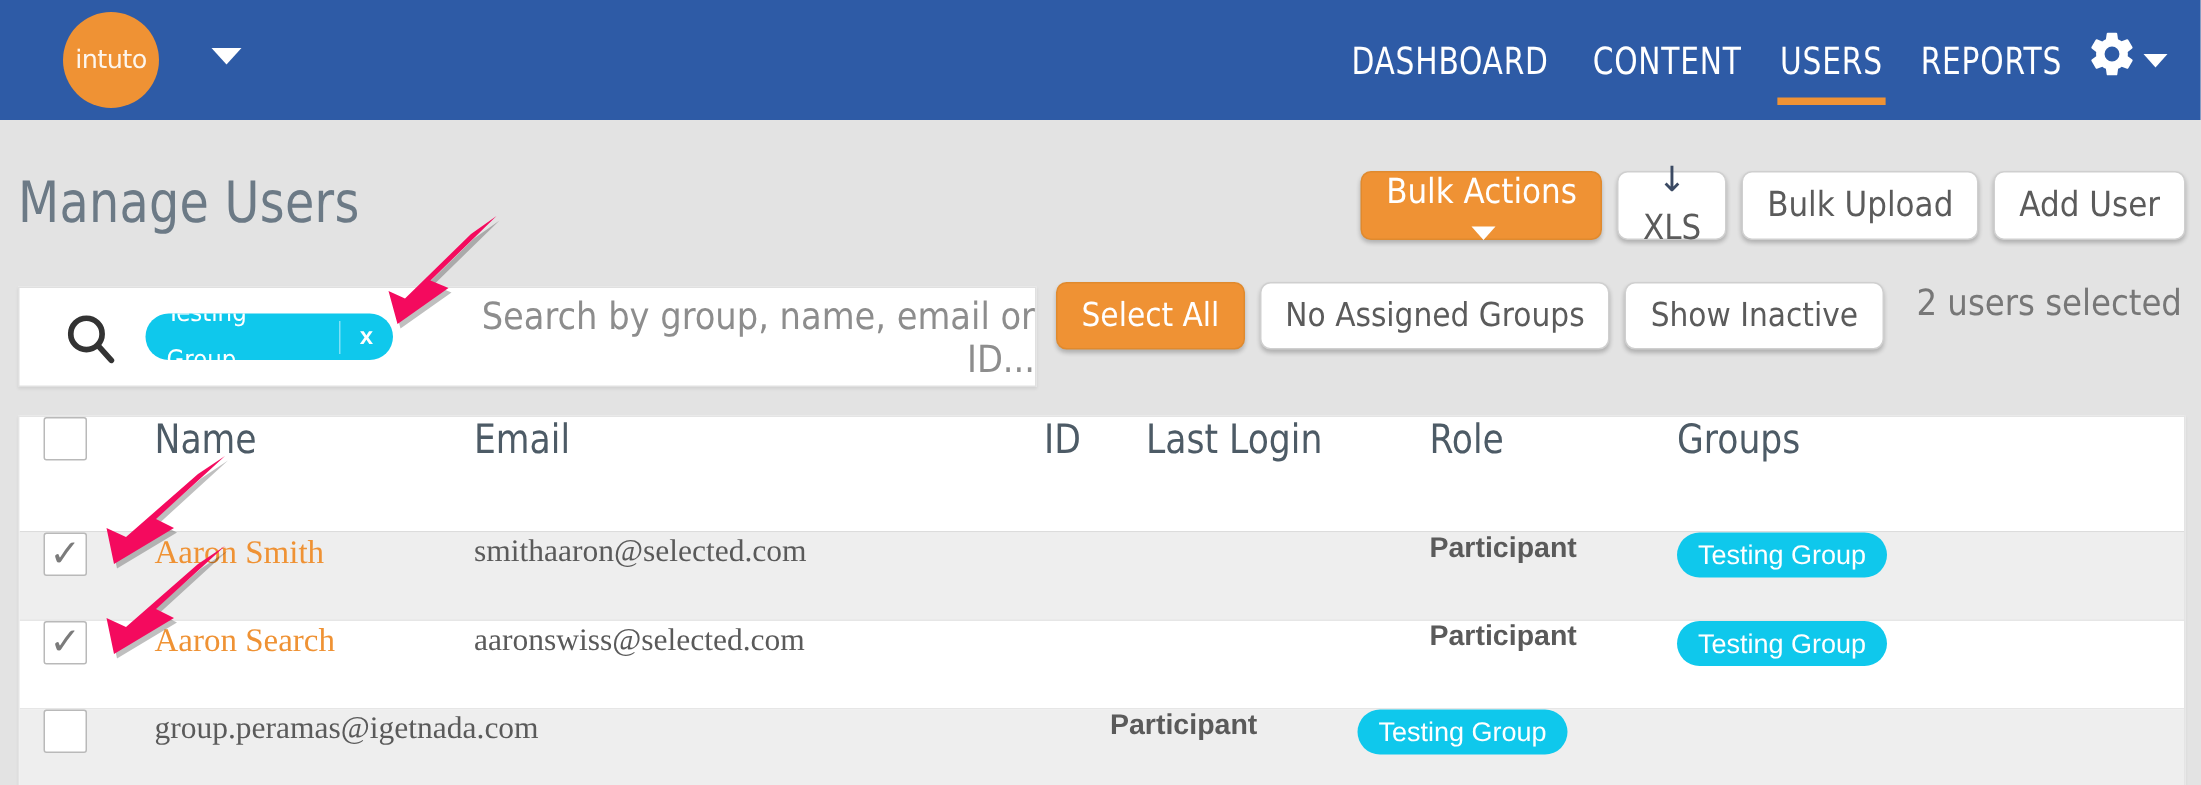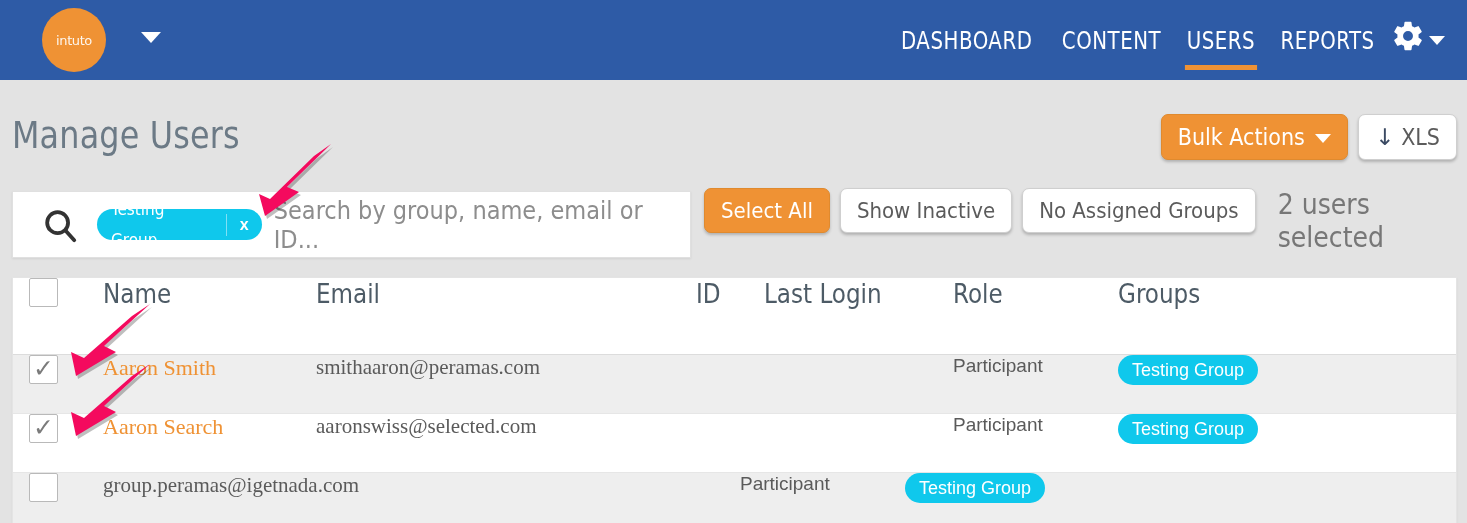--- a/index.html
+++ b/index.html
@@ -13,21 +13,21 @@
   .topbar{
     position:absolute;left:0;top:0;width:1467px;height:80px;
     background:#2e5ba6;
   }
   .logo-wrap{position:absolute;left:42px;top:8px;width:64px;height:64px;}
   .logo-circle{
     width:64px;height:64px;border-radius:50%;background:#ef9234;
     display:flex;align-items:center;justify-content:center;
   }
   .logo-text{
-    color:#fdf6ee;font-size:13px;letter-spacing:-0.4px;
+    color:#fdf6ee;font-size:17px;letter-spacing:-0.4px;
     font-family:"DejaVu Sans","Liberation Sans",sans-serif;
   }
   .logo-caret{
     position:absolute;left:141px;top:32px;width:0;height:0;
     border-left:10px solid transparent;border-right:10px solid transparent;
     border-top:11px solid #ffffff;
   }
   .nav{
     position:absolute;right:86px;top:0;height:80px;display:flex;align-items:center;gap:14px;
   }
@@ -52,21 +52,21 @@
     font-family:"Liberation Sans Narrow","DejaVu Sans Condensed","Liberation Sans",sans-serif;
     transform:scaleX(.93);transform-origin:left center;
   }
   .head-btns{position:absolute;right:10px;top:114px;display:flex;gap:10px;align-items:flex-start;}
   .btn{
     border-radius:7px;border:1px solid #cfcfcf;background:#fff;
     box-shadow:0 2px 3px rgba(0,0,0,.22);
     color:#5b5b5b;font-size:23px;
     font-family:"Liberation Sans Narrow","DejaVu Sans Condensed","Liberation Sans",sans-serif;
     display:flex;align-items:center;justify-content:center;gap:7px;cursor:pointer;
-    padding:0 16px;height:44px;white-space:nowrap;
+    padding:0 16px;height:44px;white-space:nowrap;flex-direction:column;
   }
   .btn.primary{
     background:#ef9234;border-color:#e08a2e;color:#ffffff;
   }
   .btn .caret{
     width:0;height:0;border-left:8px solid transparent;border-right:8px solid transparent;
     border-top:9px solid #ffffff;margin-left:3px;margin-top:3px;
   }
   .xls-arrow{font-size:23px;color:#3b4a63;font-family:"DejaVu Sans",sans-serif;line-height:1;}
   
@@ -82,25 +82,26 @@
     color:#ffffff;font-size:17px;overflow:hidden;cursor:pointer;
     font-family:"Liberation Sans Narrow","DejaVu Sans Condensed","Liberation Sans",sans-serif;
   }
   .chip-label{padding:0 12px 0 14px;line-height:31px;}
   .chip-sep{width:1px;height:22px;background:#7fe0f6;}
   .chip-x{padding:0 13px;font-size:16px;font-weight:bold;line-height:31px;
           font-family:"Liberation Sans",sans-serif;}
   .search-placeholder{
     margin-left:12px;color:#8d8d8d;font-size:25px;
     font-family:"Liberation Sans Narrow","DejaVu Sans Condensed","Liberation Sans",sans-serif;
+    text-align:right;
   }
   .filter-btns{position:absolute;left:704px;top:188px;display:flex;gap:10px;align-items:flex-start;}
   .filter-btns .btn{height:43px;font-size:22px;}
   .sel-count{
-    margin-left:12px;color:#777777;font-size:28px;
+    margin-left:12px;color:#777777;font-size:24px;
     font-family:"Liberation Sans Narrow","DejaVu Sans Condensed","Liberation Sans",sans-serif;
   }
   
   .table-panel{
     position:absolute;left:12px;top:277px;width:1443px;height:246px;
     background:#ffffff;border:1px solid #e4e4e4;border-bottom:none;
     box-shadow:0 1px 2px rgba(0,0,0,.06);
     overflow:hidden;
   }
   .trow{display:flex;align-items:flex-start;height:58px;border-bottom:1px solid #e6e6e6;}
@@ -116,21 +117,21 @@
   .th{
     color:#4d5b66;font-size:27px;
     font-family:"Liberation Sans Narrow","DejaVu Sans Condensed","Liberation Sans",sans-serif;
     transform:scaleX(.95);transform-origin:left center;
   }
   .td{
     color:#5a5a5a;font-size:21px;
     font-family:Liberation Serif, serif;
   }
   .td.link{color:#ef9234;cursor:pointer;font-size:22px;}
-  .td.role{font-family:"Liberation Sans",sans-serif;font-size:19px;color:#5a5a5a;}
+  .td.role{font-family:"Liberation Sans",sans-serif;font-size:19px;color:#5a5a5a;font-weight:bold;}
   .cbox{
     width:29px;height:29px;background:#ffffff;border:1px solid #b9b9b9;border-radius:2px;
     display:flex;align-items:center;justify-content:center;cursor:pointer;box-sizing:border-box;
   }
   .cbox .tick{
     color:#7b7b7b;font-size:25px;line-height:25px;font-family:"DejaVu Sans",sans-serif;
     margin-top:-2px;
   }
   .grp-pill{
     display:inline-flex;align-items:center;height:30px;padding:0 14px;border-radius:15px;
@@ -171,20 +172,26 @@
 <div class="page-title">Manage Users</div>
 
 <div class="head-btns">
   <div class="btn primary">
     <span>Bulk Actions</span>
     <span class="caret"></span>
   </div>
   <div class="btn">
     <span class="xls-arrow">↓</span>
     <span>XLS</span>
+  </div>
+  <div class="btn">
+    <span>Bulk Upload</span>
+  </div>
+  <div class="btn">
+    <span>Add User</span>
   </div>
 </div>
 
 <div class="search-box">
   <span class="search-icon">
     <svg width="38" height="38" viewBox="0 0 24 24" fill="none" stroke="#333333" stroke-width="2.4">
       <circle cx="10.5" cy="10.5" r="6.6"></circle>
       <line x1="15.6" y1="15.6" x2="21" y2="21.6" stroke-linecap="round"></line>
     </svg>
   </span>
@@ -194,24 +201,24 @@
     <span class="chip-x">x</span>
   </div>
   <span class="search-placeholder">Search by group, name, email or ID...</span>
 </div>
 
 <div class="filter-btns">
   <div class="btn primary">
     <span>Select All</span>
   </div>
   <div class="btn">
+    <span>No Assigned Groups</span>
+  </div>
+  <div class="btn">
     <span>Show Inactive</span>
-  </div>
-  <div class="btn">
-    <span>No Assigned Groups</span>
   </div>
   <span class="sel-count">2 users selected</span>
 </div>
 
 <div class="table-panel">
 
   <div class="trow header">
     <div class="c-check">
       <div class="cbox"></div>
     </div>
@@ -223,21 +230,21 @@
     <div class="c-groups th">Groups</div>
   </div>
 
   <div class="trow shade">
     <div class="c-check">
       <div class="cbox">
           <span class="tick">✓</span>
         </div>
     </div>
     <div class="c-name td link">Aaron Smith</div>
-    <div class="c-email td">smithaaron@peramas.com</div>
+    <div class="c-email td">smithaaron@selected.com</div>
     <div class="c-id td"></div>
     <div class="c-login td"></div>
     <div class="c-role td role">Participant</div>
     <div class="c-groups">
       <span class="grp-pill">Testing Group</span>
     </div>
   </div>
 
   <div class="trow">
     <div class="c-check">

